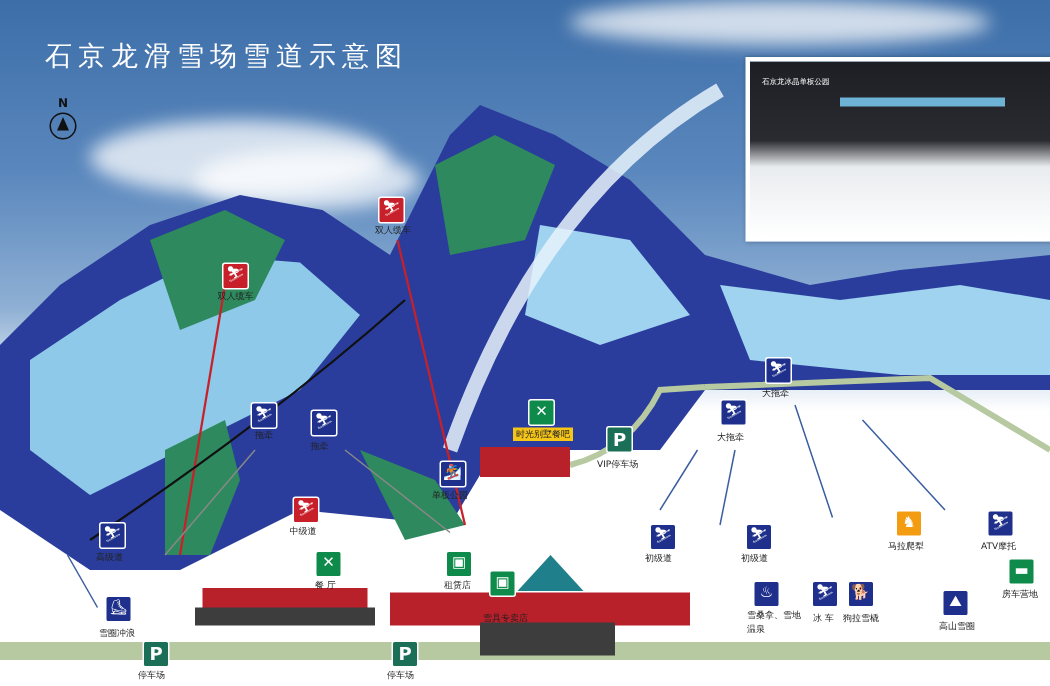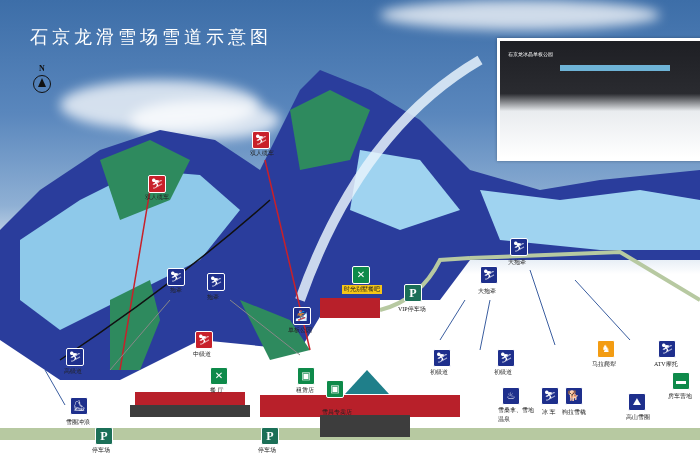--- a/index.html
+++ b/index.html
@@ -1,17 +1,17 @@
 <!DOCTYPE html>
 <html><head>
 <meta charset="utf-8">
 <style>
   html,body{margin:0;padding:0;}
   body{width:700px;height:457px;overflow:hidden;font-family:"DejaVu Sans",sans-serif;background:#fff;}
-  #map{position:relative;width:700px;height:457px;overflow:hidden;background:linear-gradient(#3d6ea8 0%,#5a87bd 25%,#8fb0d4 45%,#ffffff 60%);font-family:Liberation Serif, serif;}
+  #map{position:relative;width:700px;height:457px;overflow:hidden;background:linear-gradient(#3d6ea8 0%,#5a87bd 25%,#8fb0d4 45%,#ffffff 60%);}
   .cloud{position:absolute;border-radius:50%;background:rgba(255,255,255,0.75);filter:blur(6px);}
   .title{position:absolute;left:30px;top:25px;color:#fff;font-size:18px;letter-spacing:4px;}
   .compass{position:absolute;left:32px;top:64px;width:20px;text-align:center;color:#111;font-size:8px;font-weight:bold;}
   .compass .ring{width:16px;height:16px;border:1.5px solid #111;border-radius:50%;margin:2px auto 0;position:relative;}
   .compass .ring:after{content:"";position:absolute;left:4px;top:2px;border-left:4px solid transparent;border-right:4px solid transparent;border-bottom:9px solid #111;}
   .inset{position:absolute;left:497px;top:38px;width:200px;height:117px;background:linear-gradient(#1e1f24 0%,#2a2b30 45%,#e9ecef 60%,#fff 100%);border:3px solid #fff;box-shadow:0 0 3px rgba(0,0,0,0.3);}
   .inset-logo{position:absolute;left:8px;top:10px;font-size:5px;color:#fff;}
   .inset-bar{position:absolute;left:60px;top:24px;width:110px;height:6px;background:#6eb3d6;}
   .sign{position:absolute;width:16px;height:16px;border-radius:2px;color:#fff;font-size:10px;line-height:16px;text-align:center;}
   .blue{background:#1e2f8c;border:1px solid #fff;}

